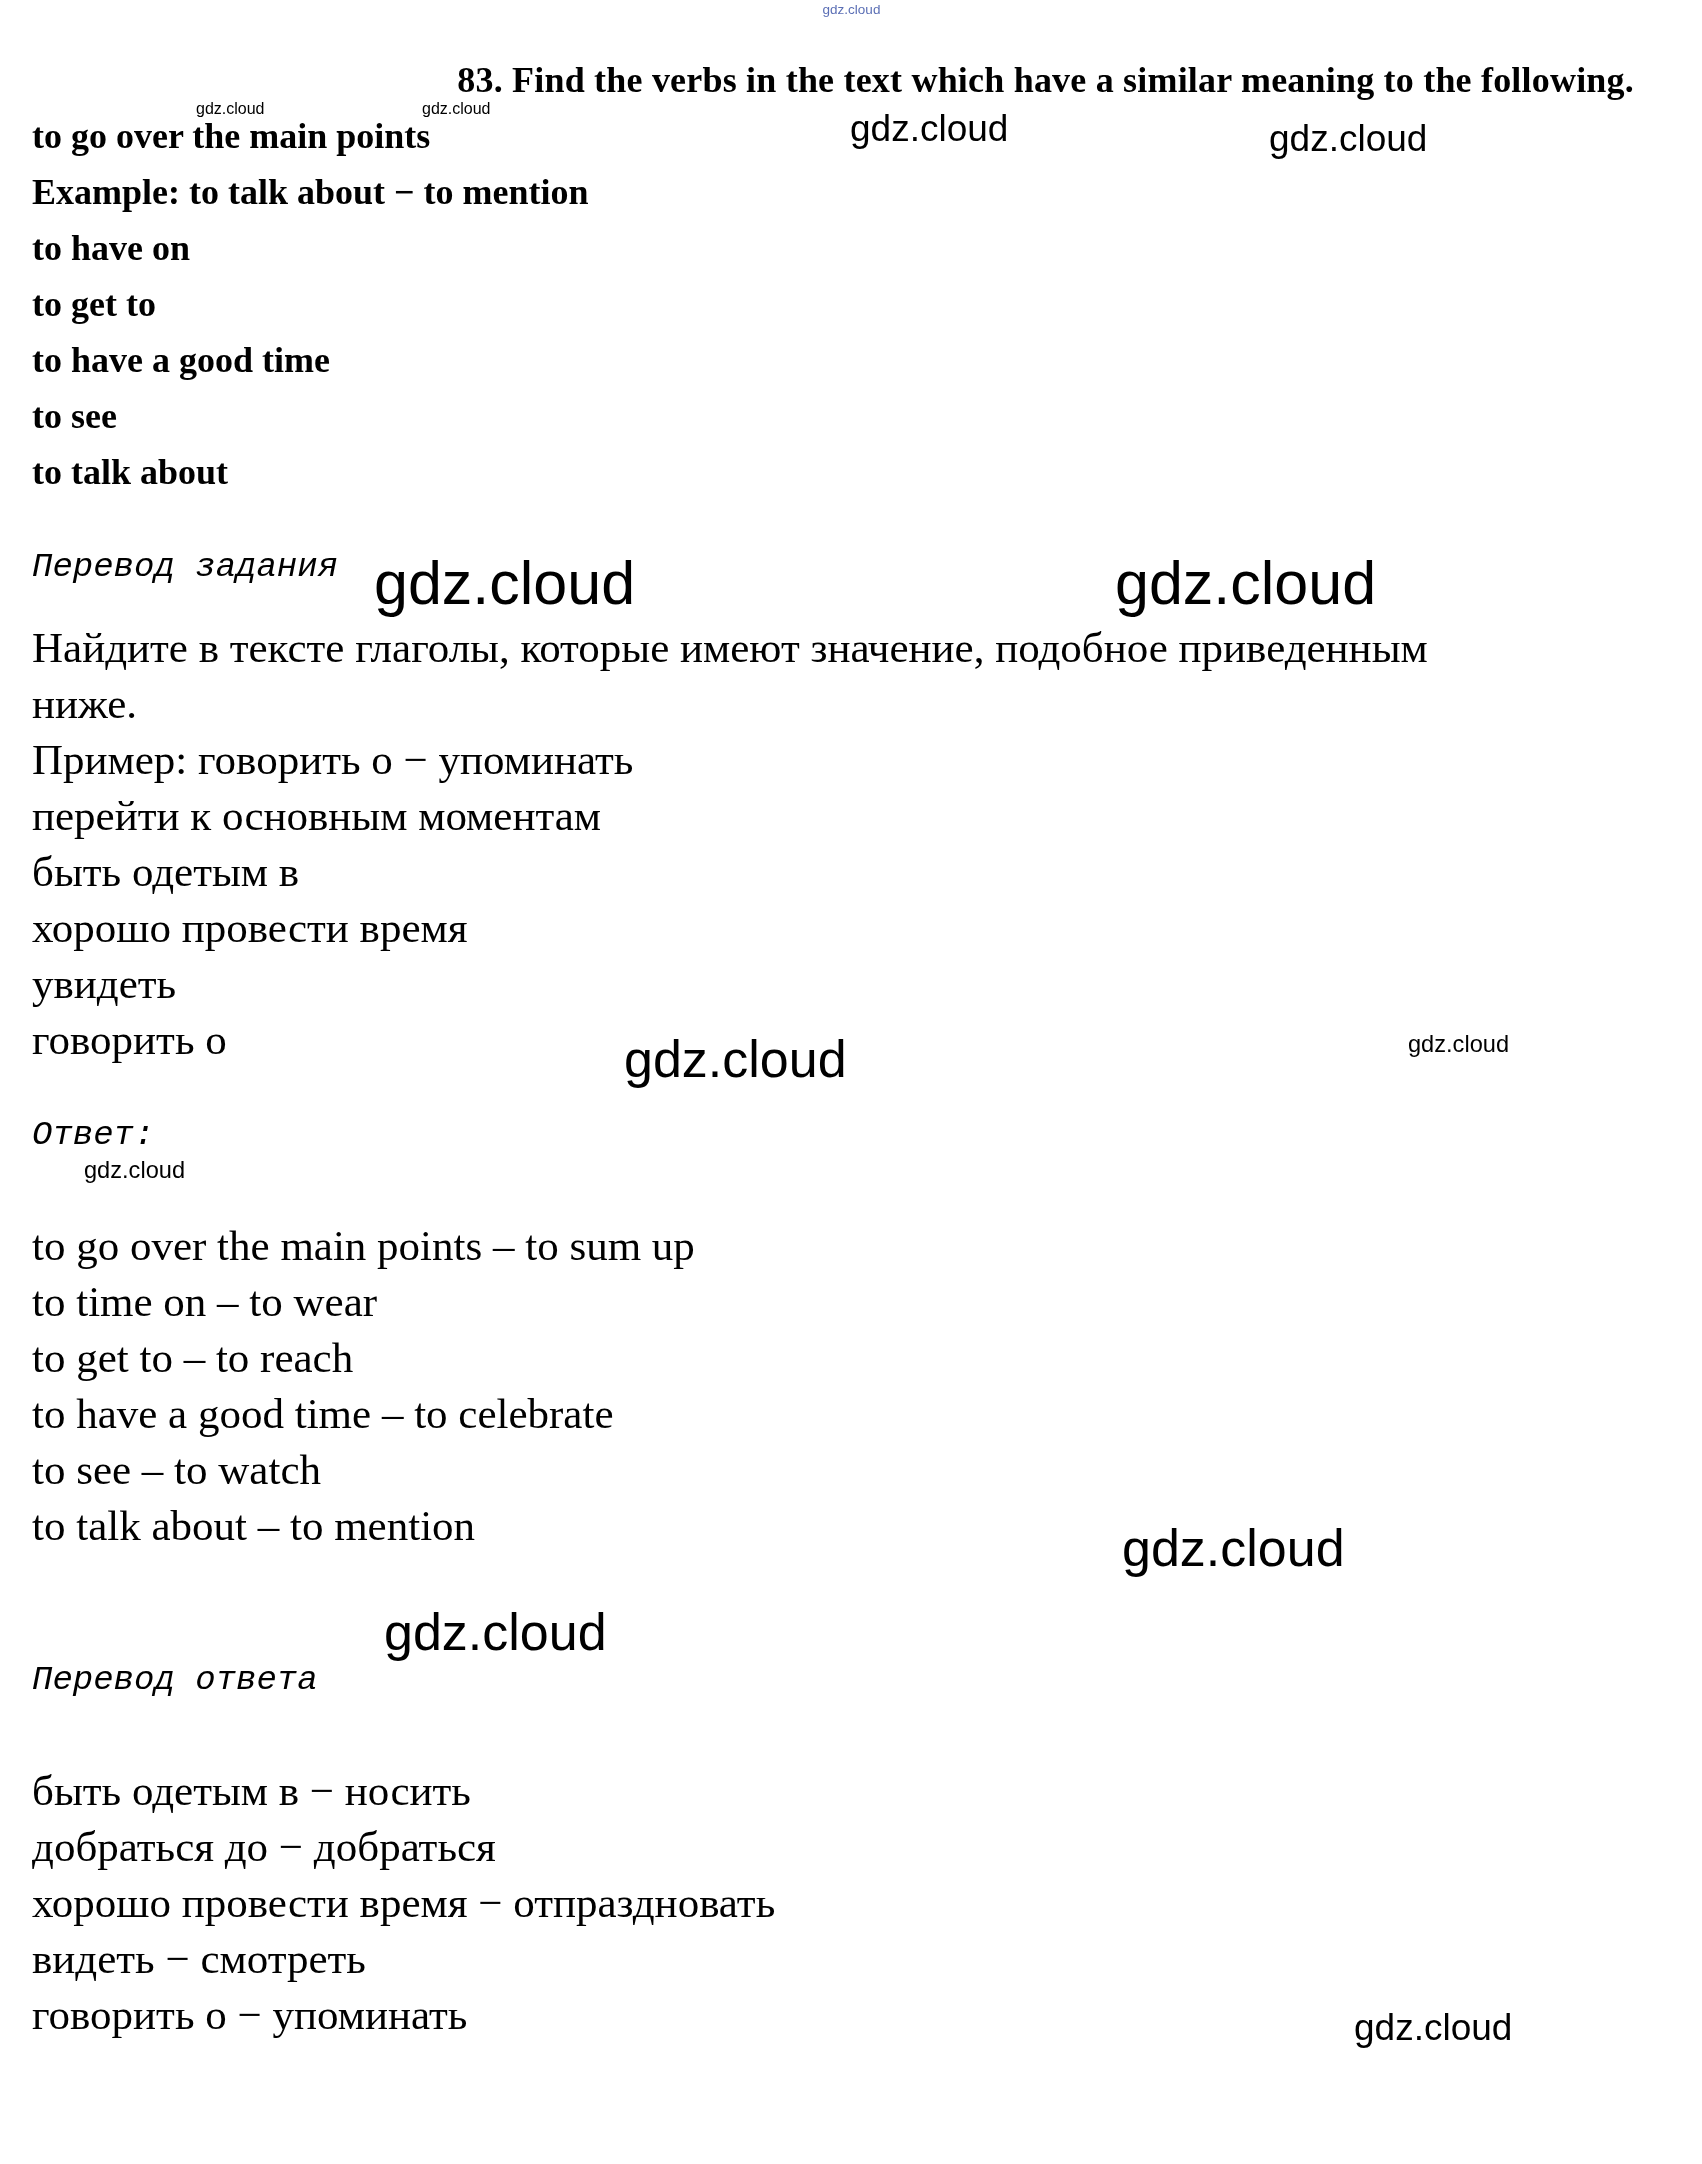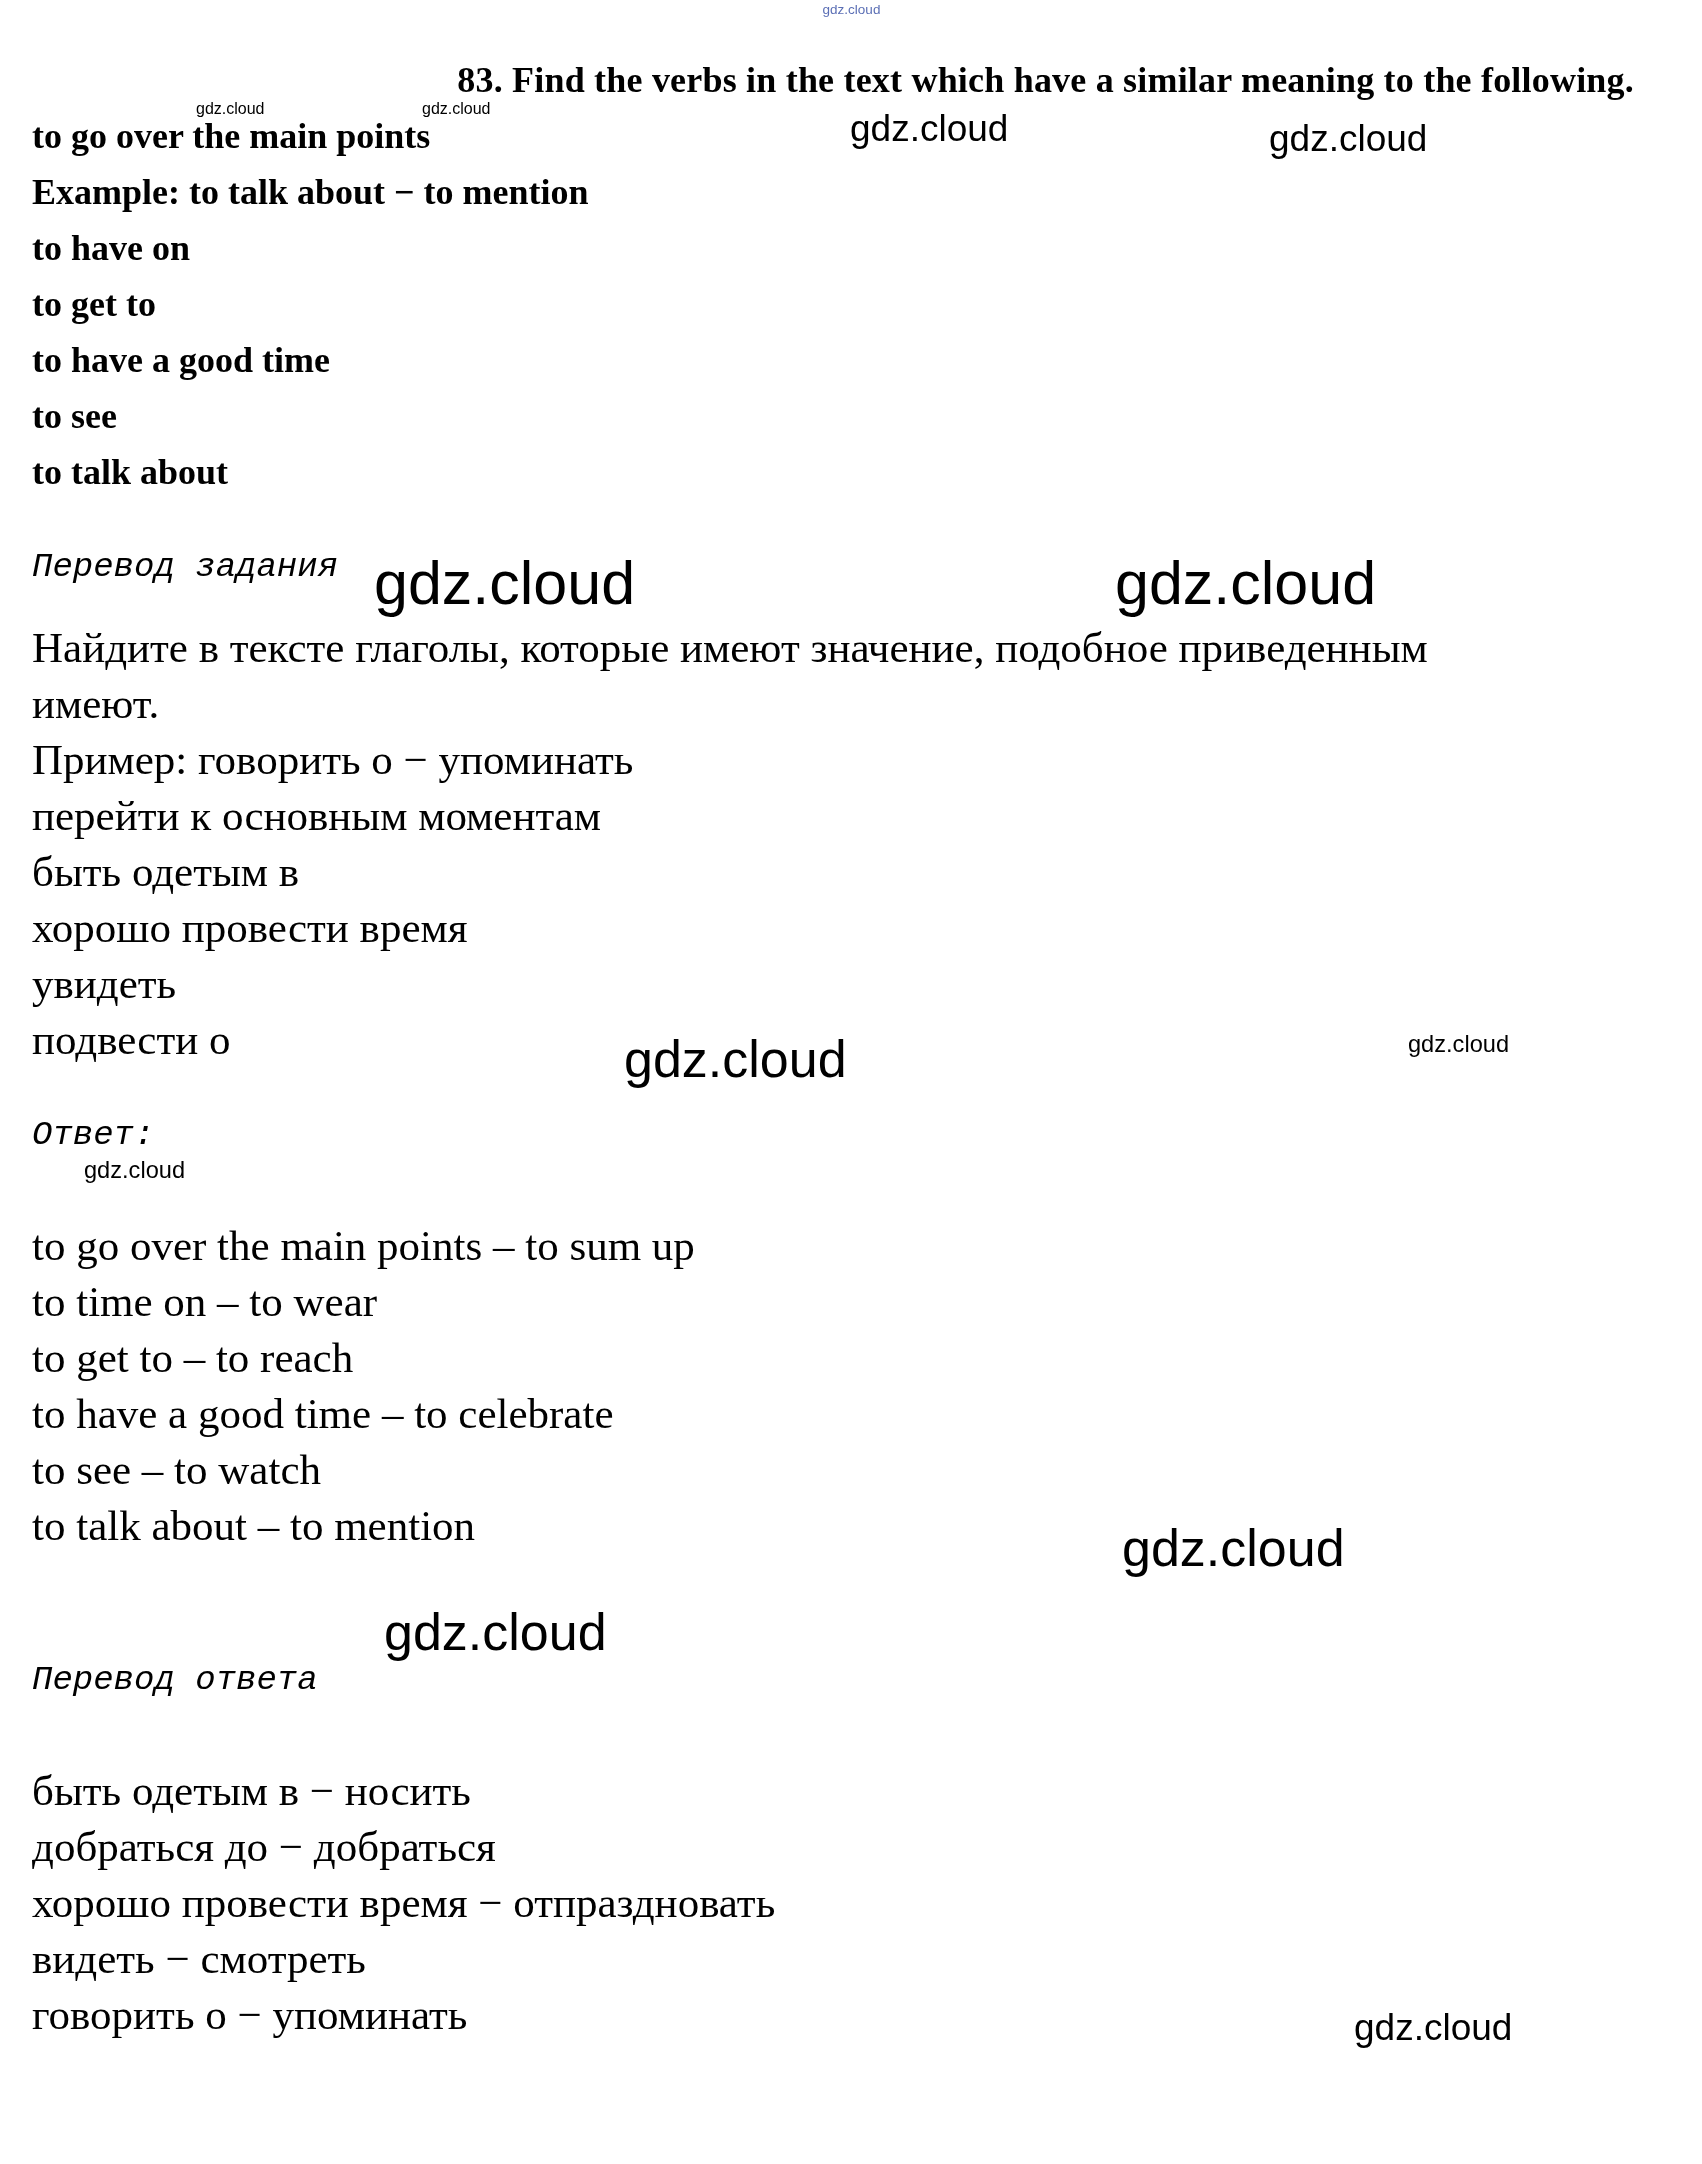--- a/index.html
+++ b/index.html
@@ -126,27 +126,27 @@
     <div class="task-line">to see</div>
     <div class="task-line">to talk about</div>
 
     <div class="gap-md"></div>
 
     <div class="section-title">Перевод задания</div>
 
     <div class="gap-sm"></div>
 
     <div class="body-line">Найдите в тексте глаголы, которые имеют значение, подобное приведенным</div>
-    <div class="body-line">имеют.</div>
+    <div class="body-line">ниже.</div>
     <div class="body-line">Пример: говорить о − упоминать</div>
     <div class="body-line">перейти к основным моментам</div>
     <div class="body-line">быть одетым в</div>
     <div class="body-line">хорошо провести время</div>
     <div class="body-line">увидеть</div>
-    <div class="body-line">подвести о</div>
+    <div class="body-line">говорить о</div>
 
     <div class="gap-md"></div>
 
     <div class="section-title">Ответ:</div>
 
     <div class="gap-lg"></div>
 
     <div class="body-line">to go over the main points – to sum up</div>
     <div class="body-line">to time on – to wear</div>
     <div class="body-line">to get to – to reach</div>

